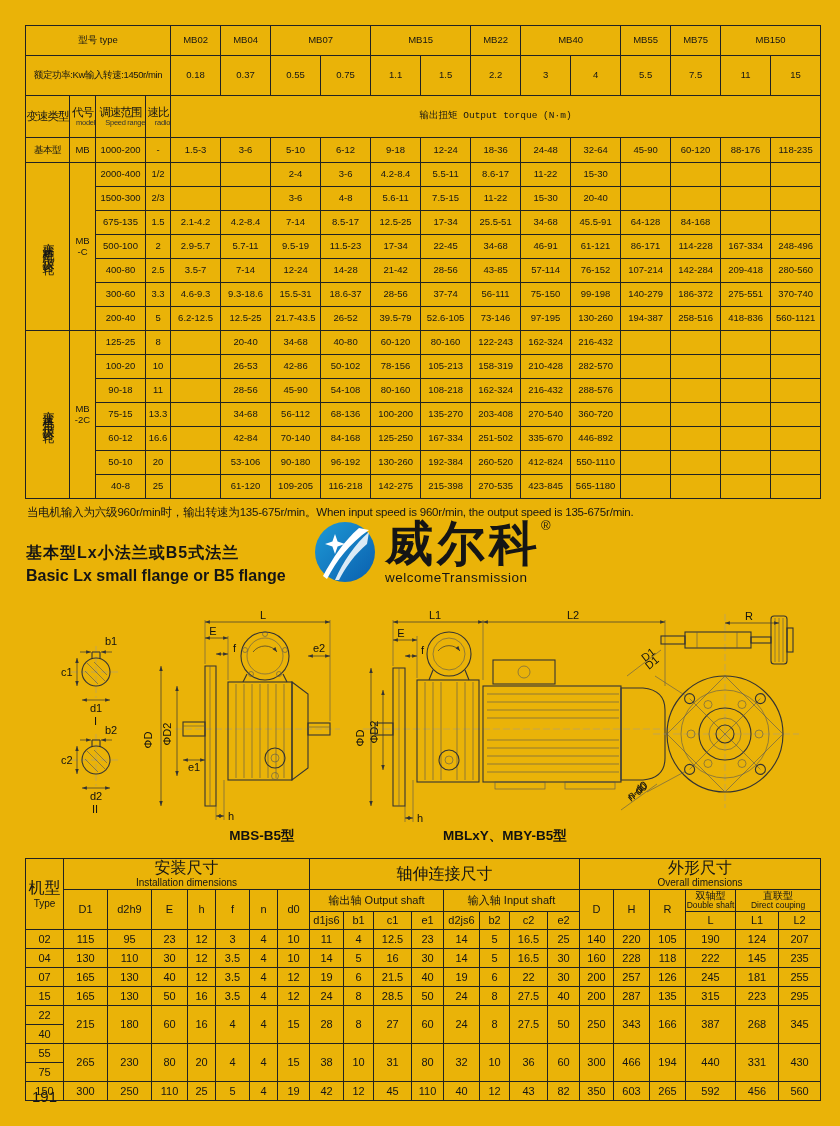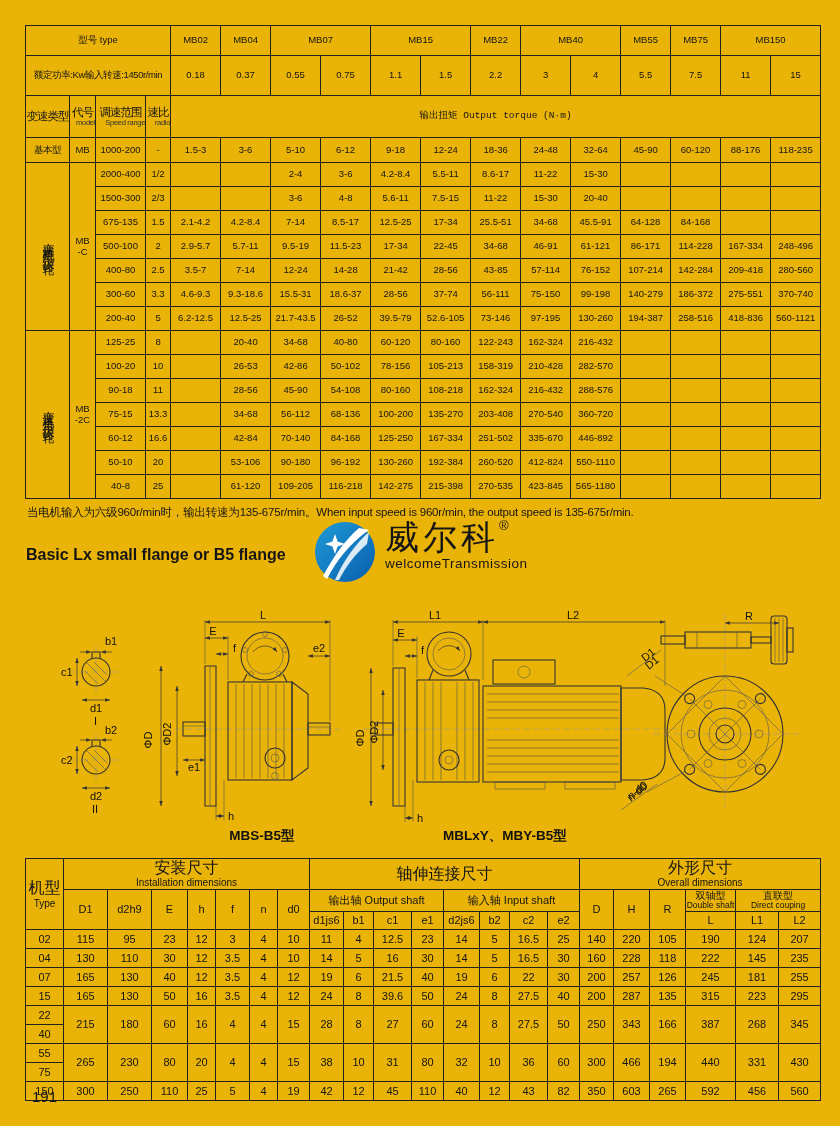--- a/index.html
+++ b/index.html
@@ -46,21 +46,21 @@
   .footnote{position:absolute;left:27px;top:505px;font-size:11.5px;letter-spacing:-0.2px;}
   .heading{position:absolute;left:26px;top:543px;}
   .heading .cn{font-size:16px;font-weight:bold;letter-spacing:1px;}
   .heading .en{font-size:16px;font-weight:bold;margin-top:3px;}
   .pagenum{position:absolute;left:32px;top:1088px;font-size:15px;}
 
   
   .logo{position:absolute;left:313px;top:520px;display:flex;align-items:flex-start;}
   .logo-text{margin-left:8px;}
   .brand-row{display:flex;align-items:flex-start;}
-  .brand-cn{font-size:34px;font-weight:normal;letter-spacing:4px;line-height:1;}
+  .brand-cn{font-size:48px;font-weight:bold;letter-spacing:4px;line-height:1;}
   .brand-reg{font-size:13px;margin-top:-2px;}
   .brand-en{font-size:13.5px;margin-top:2px;letter-spacing:0.5px;}
 
   .drawings{position:absolute;left:25px;top:610px;}
 </style>
 </head>
 <body>
 
 <div class="page">
 
@@ -395,20 +395,21 @@
           <td class="val"></td>
           <td class="val"></td>
           <td class="val"></td>
         </tr>
       </tbody>
   </table>
 
   <div class="footnote">当电机输入为六级960r/min时，输出转速为135-675r/min。When input speed is 960r/min, the output speed is 135-675r/min.</div>
 
   <div class="heading">
+    <div class="cn">基本型Lx小法兰或B5式法兰</div>
     <div class="en">Basic Lx small flange or B5 flange</div>
   </div>
 
   <div class="logo">
     <span>
       <svg width="64" height="64" viewBox="0 0 64 64">
         <defs>
           <linearGradient id="lg" x1="0" y1="0" x2="1" y2="1">
             <stop offset="0" stop-color="#1e9ad6"></stop>
               <stop offset="1" stop-color="#0a5fae"></stop>
@@ -809,21 +810,21 @@
           <td class="btype">15</td>
           <td class="bval" rowspan="1">165</td>
           <td class="bval" rowspan="1">130</td>
           <td class="bval" rowspan="1">50</td>
           <td class="bval" rowspan="1">16</td>
           <td class="bval" rowspan="1">3.5</td>
           <td class="bval" rowspan="1">4</td>
           <td class="bval" rowspan="1">12</td>
           <td class="bval" rowspan="1">24</td>
           <td class="bval" rowspan="1">8</td>
-          <td class="bval" rowspan="1">39.6</td>
+          <td class="bval" rowspan="1">28.5</td>
           <td class="bval" rowspan="1">50</td>
           <td class="bval" rowspan="1">24</td>
           <td class="bval" rowspan="1">8</td>
           <td class="bval" rowspan="1">27.5</td>
           <td class="bval" rowspan="1">40</td>
           <td class="bval" rowspan="1">200</td>
           <td class="bval" rowspan="1">287</td>
           <td class="bval" rowspan="1">135</td>
           <td class="bval" rowspan="1">315</td>
           <td class="bval" rowspan="1">223</td>

